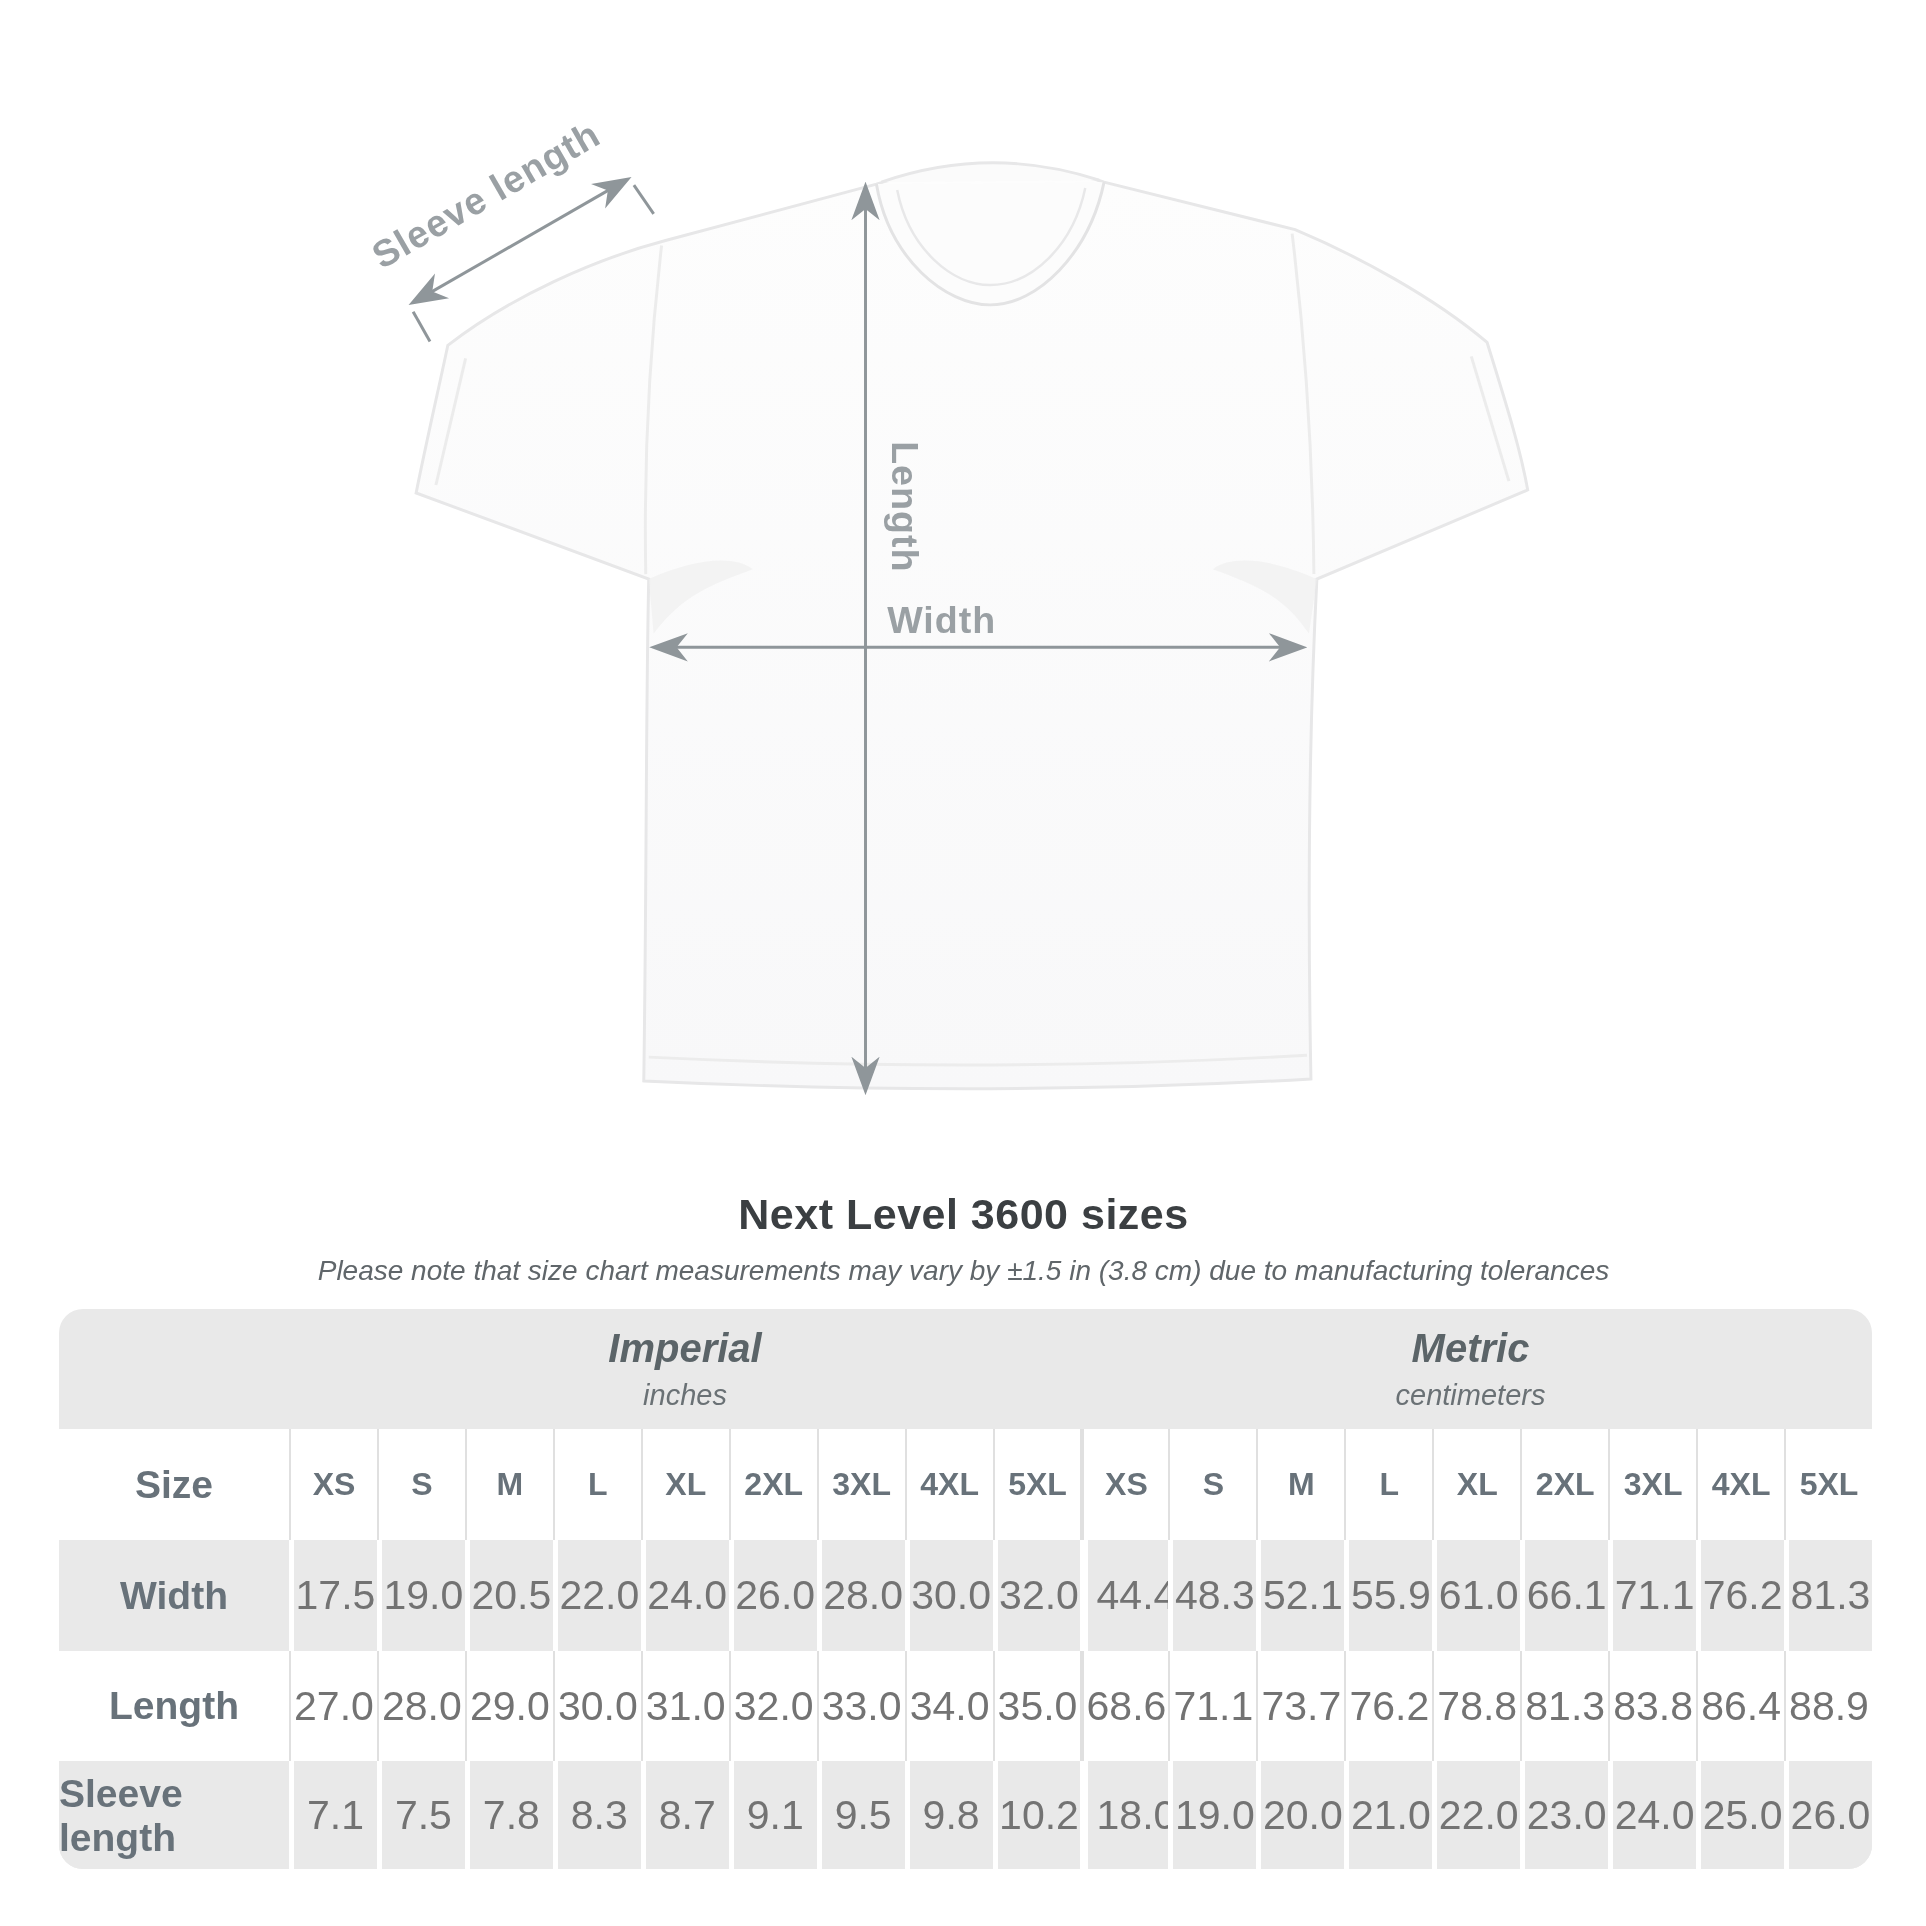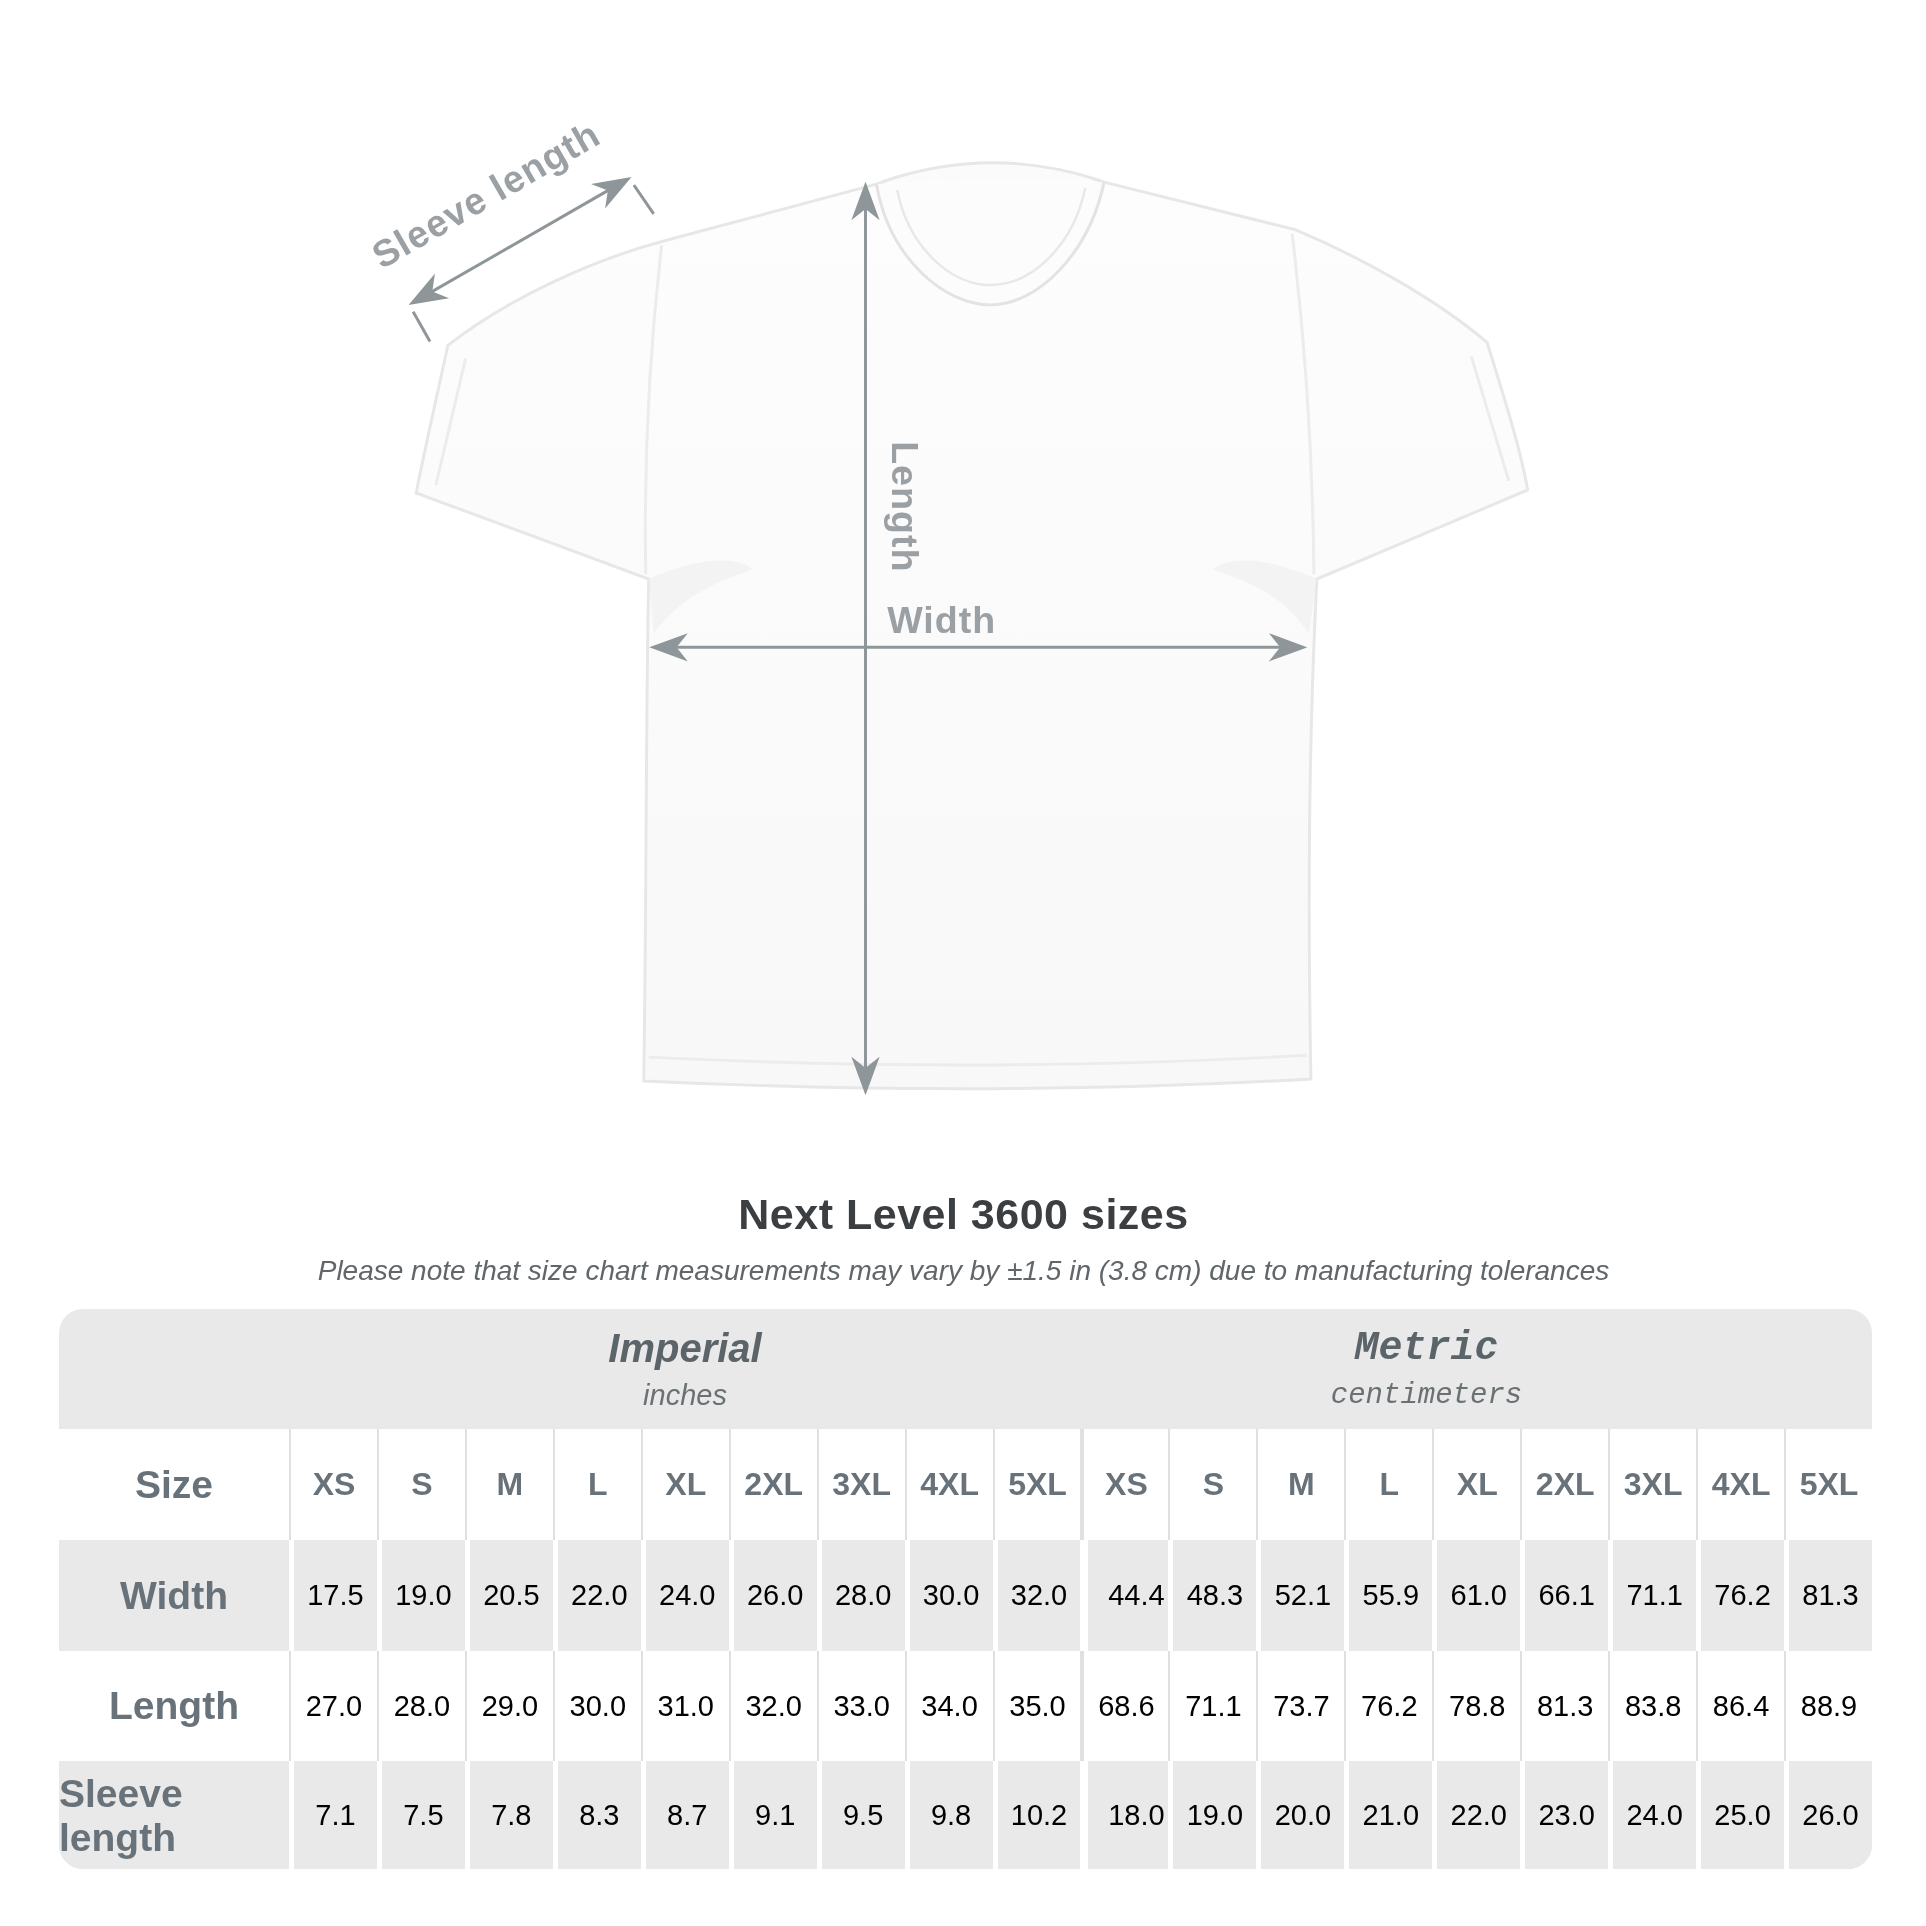--- a/index.html
+++ b/index.html
@@ -15,41 +15,41 @@
   .main-title{margin:16px;font-size:43px;font-weight:bold;color:#3b3f42;letter-spacing:0.5px;}
   .sub-title{margin:14px 0 0 0;font-size:28px;font-style:italic;color:#60666a;}
 
   
   .size-table{position:absolute;left:59px;top:1309px;width:1813px;height:560px;
               background:#e9e9e9;border-radius:24px;overflow:hidden;}
   .unit-header{position:absolute;top:0;left:0;height:120px;width:100%;}
   .unit-group{position:absolute;top:0;height:120px;display:flex;flex-direction:column;
               align-items:center;justify-content:center;gap:8px;}
   .unit-group.imperial{left:230px;width:792px;}
-  .unit-group.metric{left:972px;width:791px;font-family:Liberation Mono, monospace;}
+  .unit-group.metric{left:1016px;width:791px;}
   .unit-name{font-size:40px;font-weight:bold;font-style:italic;color:#5b6468;}
   .unit-sub{font-size:29px;font-style:italic;color:#6a7175;}
 
   .table-body{position:absolute;left:0;top:120px;width:100%;}
   .trow{display:grid;grid-template-columns:230px repeat(18,1fr);width:100%;}
   .size-row{height:111px;}
   .trow.r0{height:111px;}
   .trow.r1{height:110px;}
   .trow.r2{height:109px;}
   .row-white{background:#ffffff;}
   .row-gray{background:#e9e9e9;}
   .cell{display:flex;align-items:center;justify-content:center;overflow:hidden;}
   .row-white .cell{border-left:2px solid #e0e0e0;}
   .row-gray  .cell{border-left:5px solid #ffffff;}
   .row-white .cell.metric-start{border-left-width:4px;}
   .row-gray  .cell.metric-start{border-left-width:8px;padding-left:16px;}
   .cell.label-cell{border-left:none !important;}
   .label-cell,.size-head{font-weight:bold;color:#68727a;font-size:39px;}
   .size-head{font-size:32px;}
-  .value{font-size:29px;color:#000000;}
+  .value{font-size:41px;color:#737373;}
 </style>
 </head>
 <body>
 
 <div class="page">
 
   <svg class="diagram" viewBox="0 0 1946 1180" xmlns="http://www.w3.org/2000/svg">
     <defs>
       <marker id="arr" viewBox="0 0 12 10" refX="10" refY="5" markerWidth="13" markerHeight="11" orient="auto-start-reverse">
         <path d="M0,0.6 L12,5 L0,9.4 L3.5,5 Z" fill="#8f969a"></path>

